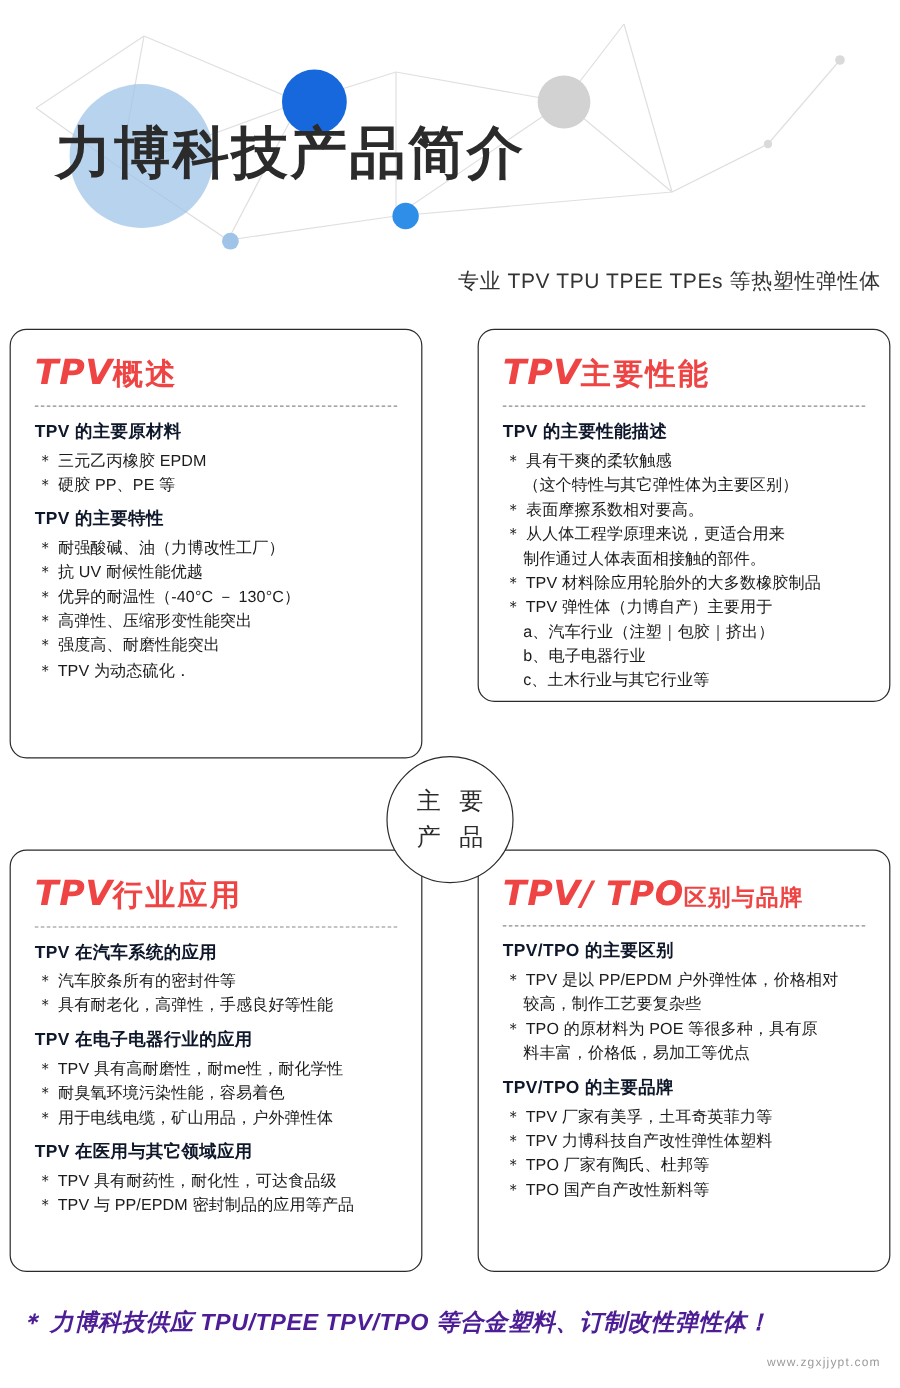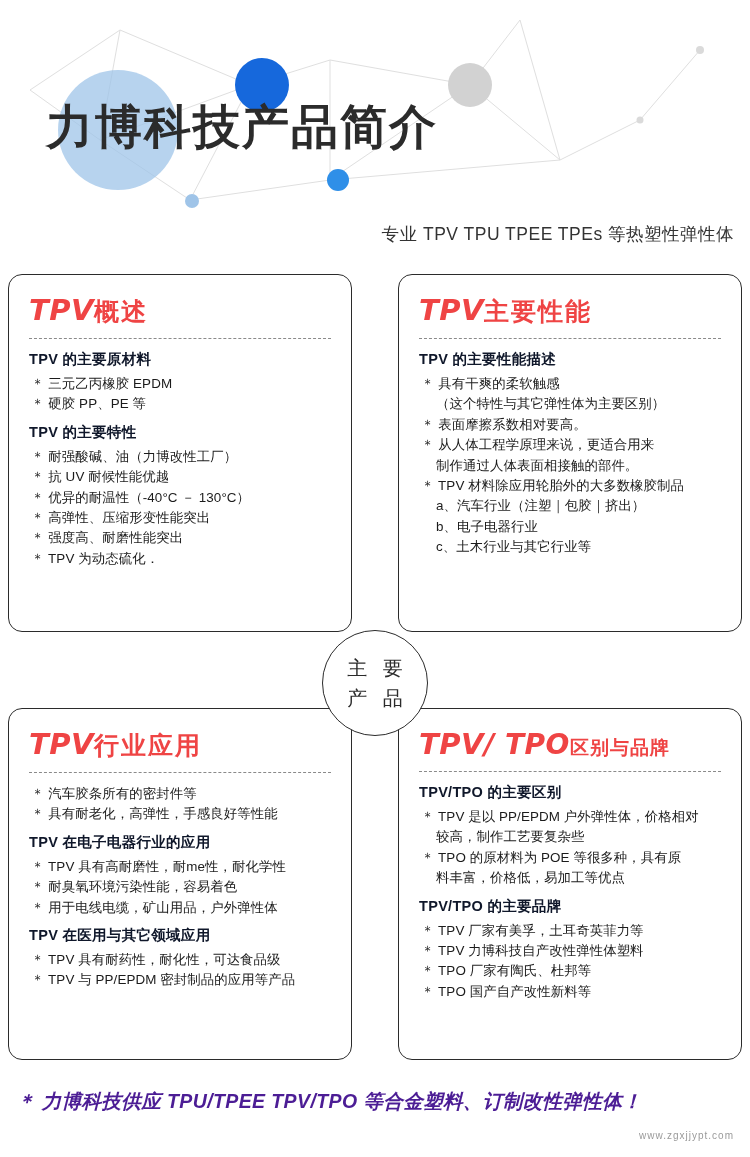--- a/index.html
+++ b/index.html
@@ -58,21 +58,21 @@
     height: 816px;
   }
   .card {
     position: absolute;
     border: 1.6px solid #2b2b2b;
     border-radius: 14px;
     background: #fff;
     padding: 18px 20px 14px 20px;
   }
   #card-tl { left: 8px;   top: 12px;  width: 344px; height: 358px; }
-  #card-tr { left: 398px; top: 12px;  width: 344px; height: 358px; }
+  #card-tr { left: 398px; top: 12px;  width: 344px; height: 311px; }
   #card-bl { left: 8px;   top: 446px; width: 344px; height: 352px; }
   #card-br { left: 398px; top: 446px; width: 344px; height: 352px; }
 
   .card-title {
     font-size: 29px;
     font-weight: bold;
     font-style: italic;
     color: #ef4444;
     white-space: nowrap;
     font-family: "DejaVu Sans", "Liberation Sans", sans-serif;
@@ -221,36 +221,38 @@
     </div>
     <div class="divider"></div>
 
     <div class="sec-head">TPV 的主要性能描述</div>
     <div class="bullet">＊ 具有干爽的柔软触感</div>
     <div class="bullet indent">（这个特性与其它弹性体为主要区别）</div>
     <div class="bullet">＊ 表面摩擦系数相对要高。</div>
     <div class="bullet">＊ 从人体工程学原理来说，更适合用来</div>
     <div class="bullet indent">制作通过人体表面相接触的部件。</div>
     <div class="bullet">＊ TPV 材料除应用轮胎外的大多数橡胶制品</div>
+    <div class="bullet">＊ TPV 弹性体（力博自产）主要用于</div>
     <div class="bullet indent">a、汽车行业（注塑｜包胶｜挤出）</div>
     <div class="bullet indent">b、电子电器行业</div>
     <div class="bullet indent">c、土木行业与其它行业等</div>
   </div>
 
   <div class="center-badge">
     <span>主 要</span>
     <span>产 品</span>
   </div>
 
   <div class="card" id="card-bl">
     <div class="card-title">
       <span>TPV</span><span class="cn">行业应用</span>
     </div>
     <div class="divider"></div>
 
+    <div class="sec-head">TPV 在汽车系统的应用</div>
     <div class="bullet">＊ 汽车胶条所有的密封件等</div>
     <div class="bullet">＊ 具有耐老化，高弹性，手感良好等性能</div>
 
     <div class="sec-head">TPV 在电子电器行业的应用</div>
     <div class="bullet">＊ TPV 具有高耐磨性，耐me性，耐化学性</div>
     <div class="bullet">＊ 耐臭氧环境污染性能，容易着色</div>
     <div class="bullet">＊ 用于电线电缆，矿山用品，户外弹性体</div>
 
     <div class="sec-head">TPV 在医用与其它领域应用</div>
     <div class="bullet">＊ TPV 具有耐药性，耐化性，可达食品级</div>

